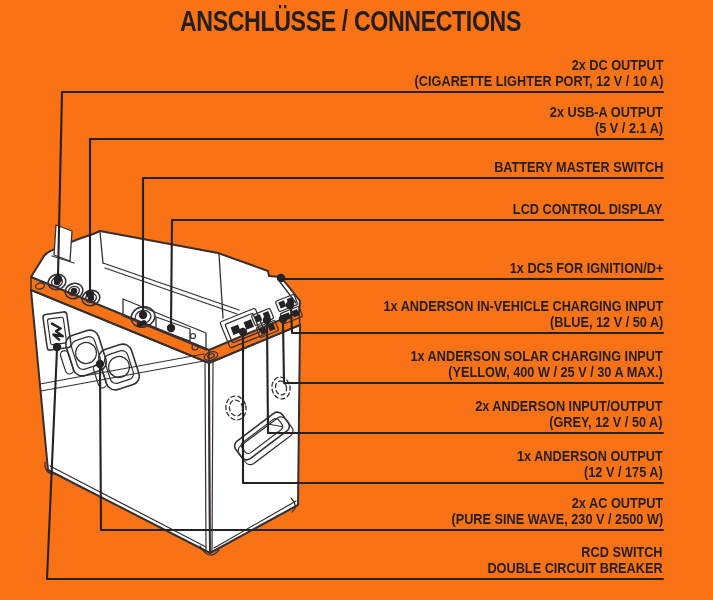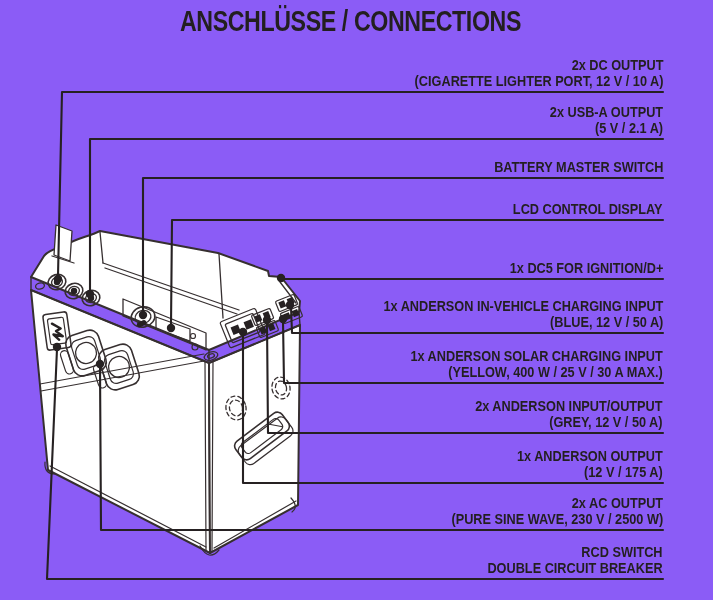--- a/index.html
+++ b/index.html
@@ -1,17 +1,17 @@
 <!DOCTYPE html>
 <html><head>
 <meta charset="utf-8">
 <style>
   html,body{margin:0;padding:0;background:#fff;}
   .stage{
-    position:relative;width:713px;height:600px;background:#8b5cf6;overflow:hidden;
+    position:relative;width:713px;height:600px;background:#f97316;overflow:hidden;
     font-family:"Liberation Sans", sans-serif;color:#231f20;
   }
   .title{
     position:absolute;top:5px;left:-6px;width:713px;text-align:center;
     font-size:29px;font-weight:bold;letter-spacing:-0.5px;white-space:nowrap;
     transform:scaleX(0.80);transform-origin:50% 50%;color:#231f20;
   }
   svg{position:absolute;top:0;left:0;}
   .label{
     position:absolute;right:50px;text-align:right;

